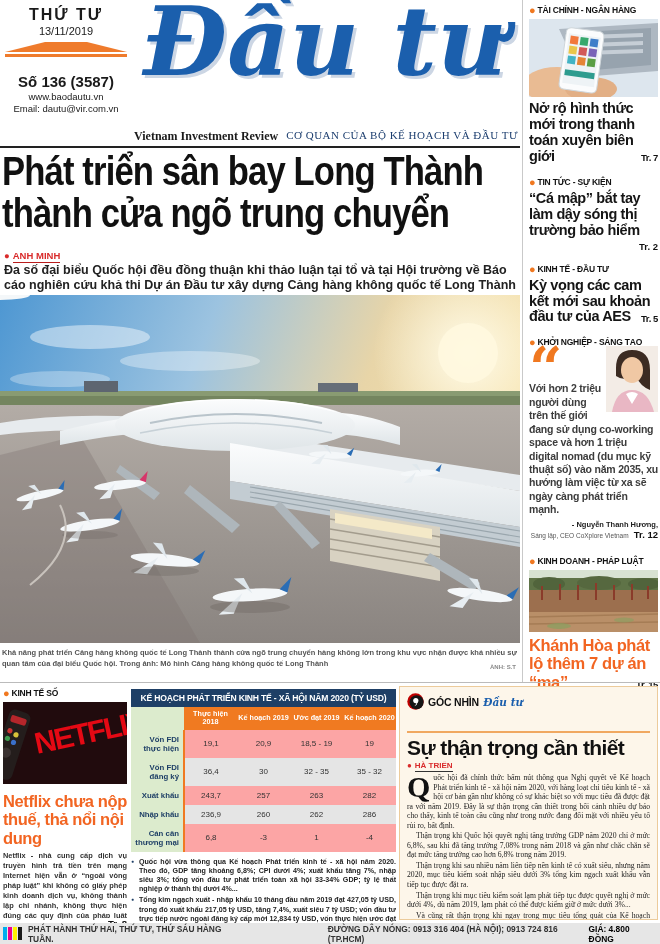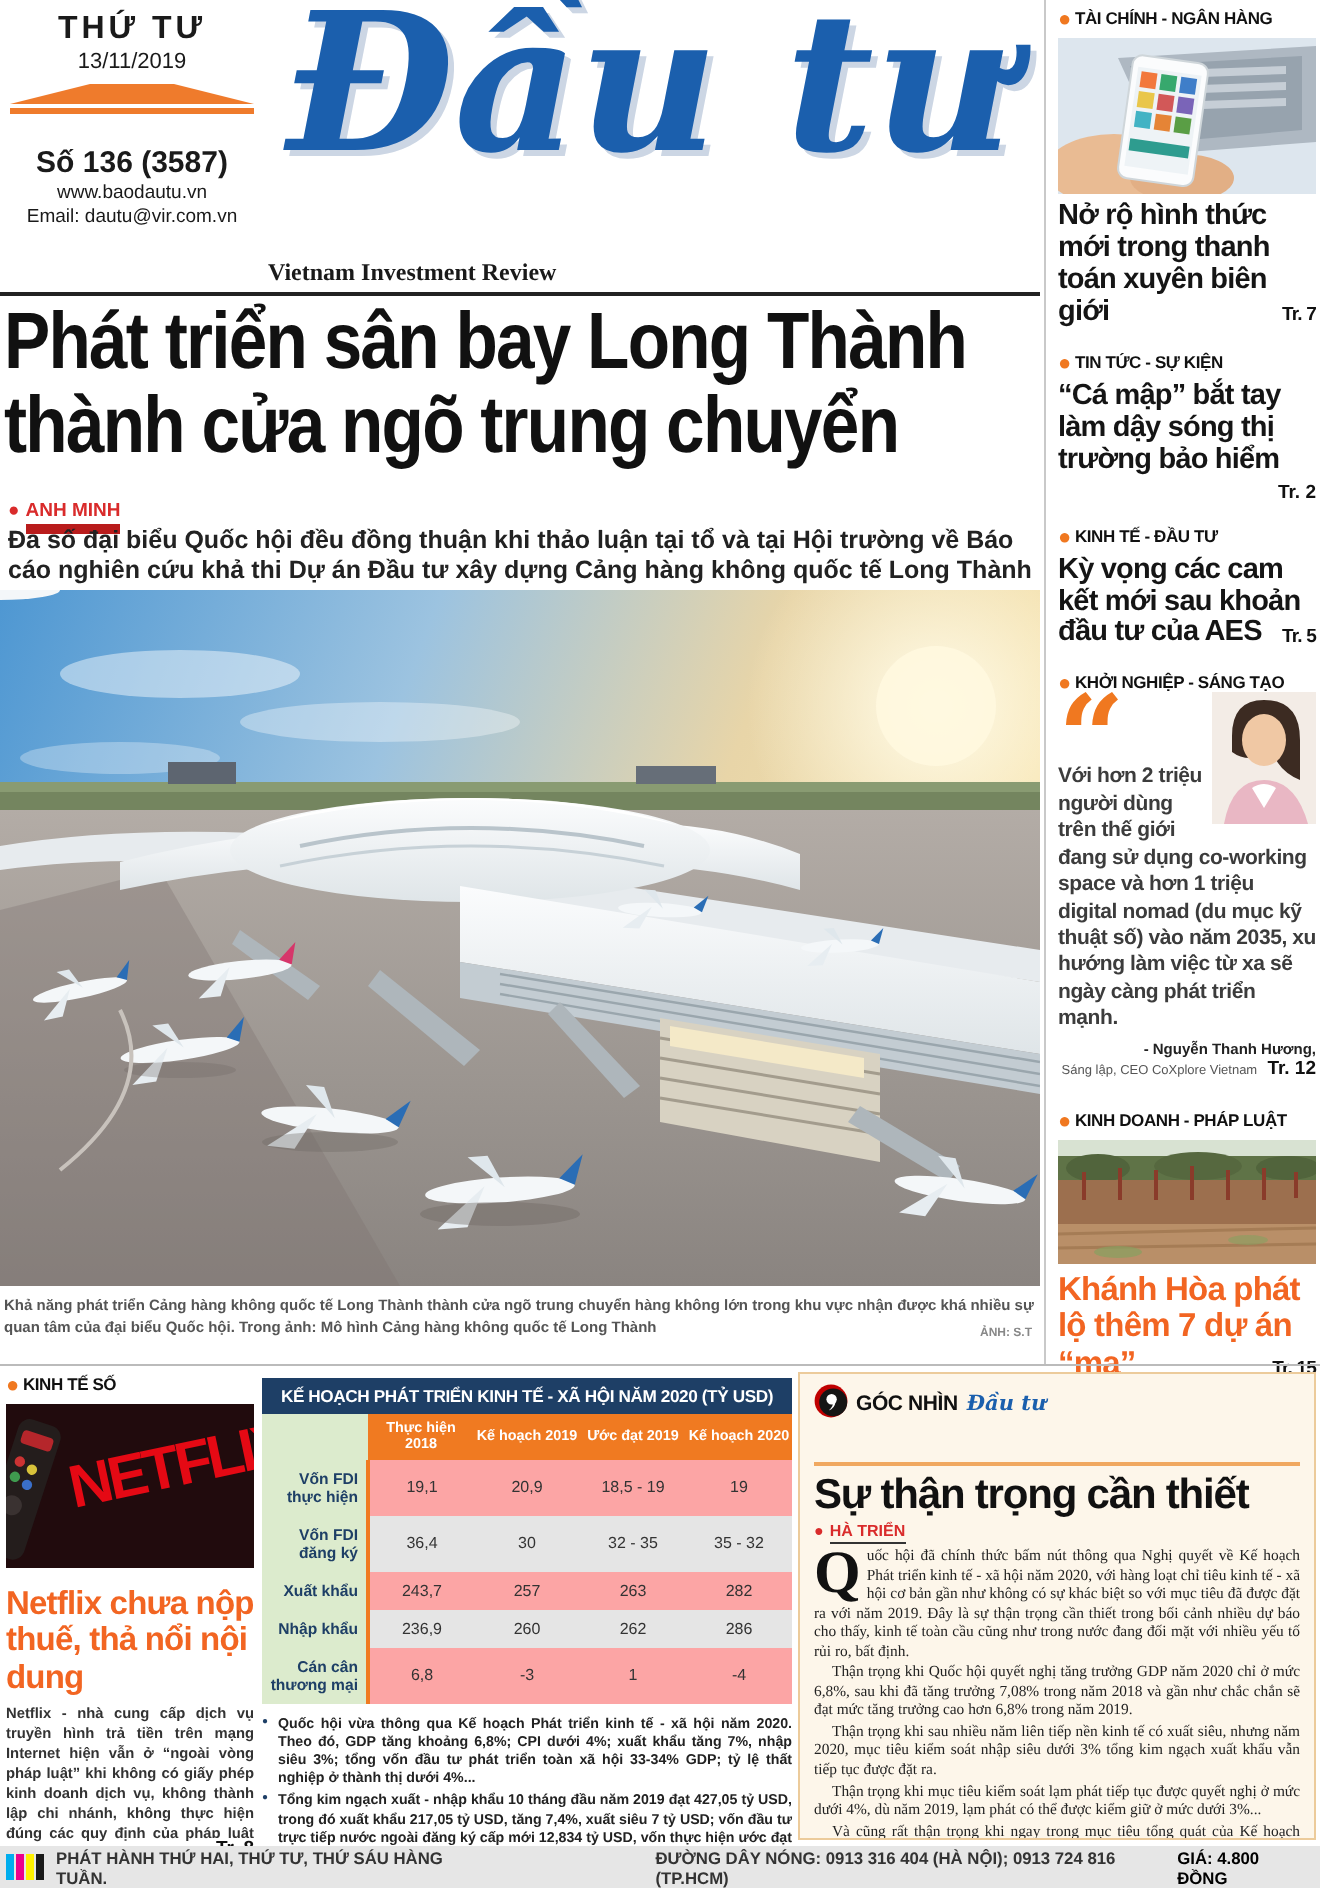--- a/index.html
+++ b/index.html
@@ -18,21 +18,21 @@
       font-size:96px;color:#1b5fad;text-shadow:3px 3px 0 #ccd6e4;line-height:1.2;}
   .mast-sub{left:4px;top:129px;width:514px;font-family:"Liberation Serif",serif;}
   .mast-sub .l{float:left;font-weight:bold;font-size:12px;margin-left:130px;}
   .mast-sub .r{float:right;font-size:11px;color:#1b3d6e;letter-spacing:.5px;}
   .mast-rule{left:0;top:146px;width:520px;height:2px;background:#222;}
 
   
   .lead-head{left:2px;top:151px;width:600px;transform:scaleX(.866);transform-origin:0 0;
       font-size:40px;line-height:1.04;font-weight:bold;letter-spacing:-1px;color:#111;}
   .byline{left:4px;top:250px;font-size:9.5px;font-weight:bold;color:#d92b2b;}
-  .byline .ul{border-bottom:5px solid #b91c1c;padding-bottom:1px;}
+  .byline .ul{border-bottom:1px solid #b91c1c;padding-bottom:1px;}
   .bullet{color:#d92b2b;margin-right:3px;}
   .lede{left:4px;top:263px;width:514px;font-size:12.5px;font-weight:bold;line-height:1.22;color:#222;}
   .seemore{position:absolute;right:0;bottom:-1px;font-size:9.5px;font-weight:bold;color:#111;background:#fff;padding-left:6px;}
   .photo{left:0;top:295px;width:520px;height:348px;}
   .caption{left:2px;top:647px;width:516px;font-size:7.5px;font-weight:bold;color:#555;line-height:1.5;}
   .credit{position:absolute;right:2px;bottom:-2px;font-size:6px;color:#888;font-weight:bold;}
 
   
   .vline{left:522px;top:0;width:1px;height:682px;background:#c9c9c9;}
   .sidebar{left:529px;top:4px;width:129px;}
@@ -110,20 +110,21 @@
     <rect x="0" y="13" width="122" height="3" fill="#ef7b2c"></rect>
   </svg>
   <div class="issue">Số 136 (3587)</div>
   <div class="url">www.baodautu.vn</div>
   <div class="url">Email: dautu@vir.com.vn</div>
 </div>
 
 <div class="abs mast-title">Đầu tư</div>
 <div class="abs mast-sub">
   <span class="l">Vietnam Investment Review</span>
+  <span class="r">CƠ QUAN CỦA BỘ KẾ HOẠCH VÀ ĐẦU TƯ</span>
 </div>
 <div class="abs mast-rule"></div>
 
 <div class="abs lead-head">Phát triển sân bay Long Thành thành cửa ngõ trung chuyển</div>
 <div class="abs byline">
   <span class="bullet">●</span><span class="ul">ANH MINH</span>
 </div>
 <div class="abs lede">
   <span>Đa số đại biểu Quốc hội đều đồng thuận khi thảo luận tại tổ và tại Hội trường về Báo cáo nghiên cứu khả thi Dự án Đầu tư xây dựng Cảng hàng không quốc tế Long Thành giai đoạn I vào sáng qua (12/11).</span>
   <span class="seemore">Xem bài trang 4</span>

